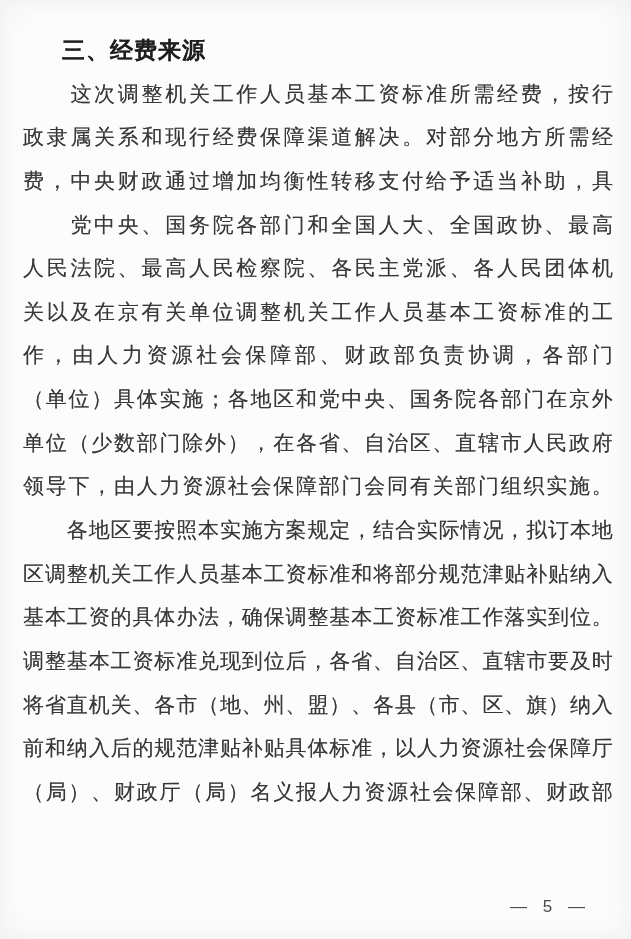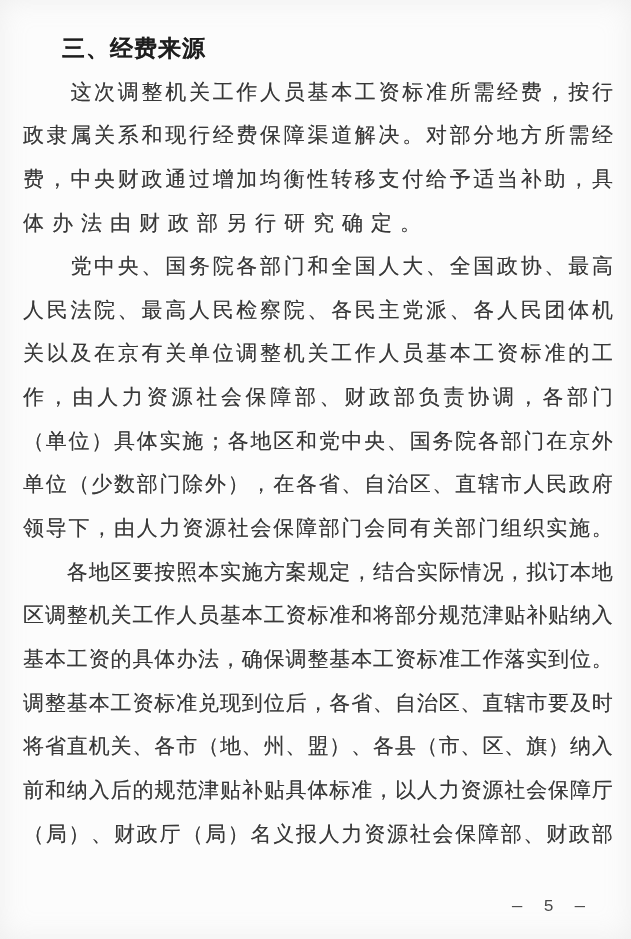--- a/index.html
+++ b/index.html
@@ -1,21 +1,21 @@
 <!DOCTYPE html>
 <html><head>
 <meta charset="utf-8">
 <style>
   html, body { margin: 0; padding: 0; background: #ffffff; }
   .page {
     position: relative;
     width: 631px;
     height: 939px;
     background: #fcfcfc;
-    font-family: Liberation Mono, monospace;
+    font-family: Liberation Sans, sans-serif;
     color: #383838;
     overflow: hidden;
   }
   
   .page::after {
     content: "";
     position: absolute;
     inset: 0;
     pointer-events: none;
     box-shadow: inset 0 0 28px rgba(180,180,180,0.18);
@@ -151,21 +151,20 @@
           <span>付</span>
           <span>给</span>
           <span>予</span>
           <span>适</span>
           <span>当</span>
           <span>补</span>
           <span>助</span>
           <span>，</span>
           <span>具</span>
         </div>
-        <div class="line loose">体办法由财政部另行研究确定。</div>
       </div>
 
 
     <div class="para">
         <div class="line fill">
           <span>　</span>
           <span>　</span>
           <span>党</span>
           <span>中</span>
           <span>央</span>

